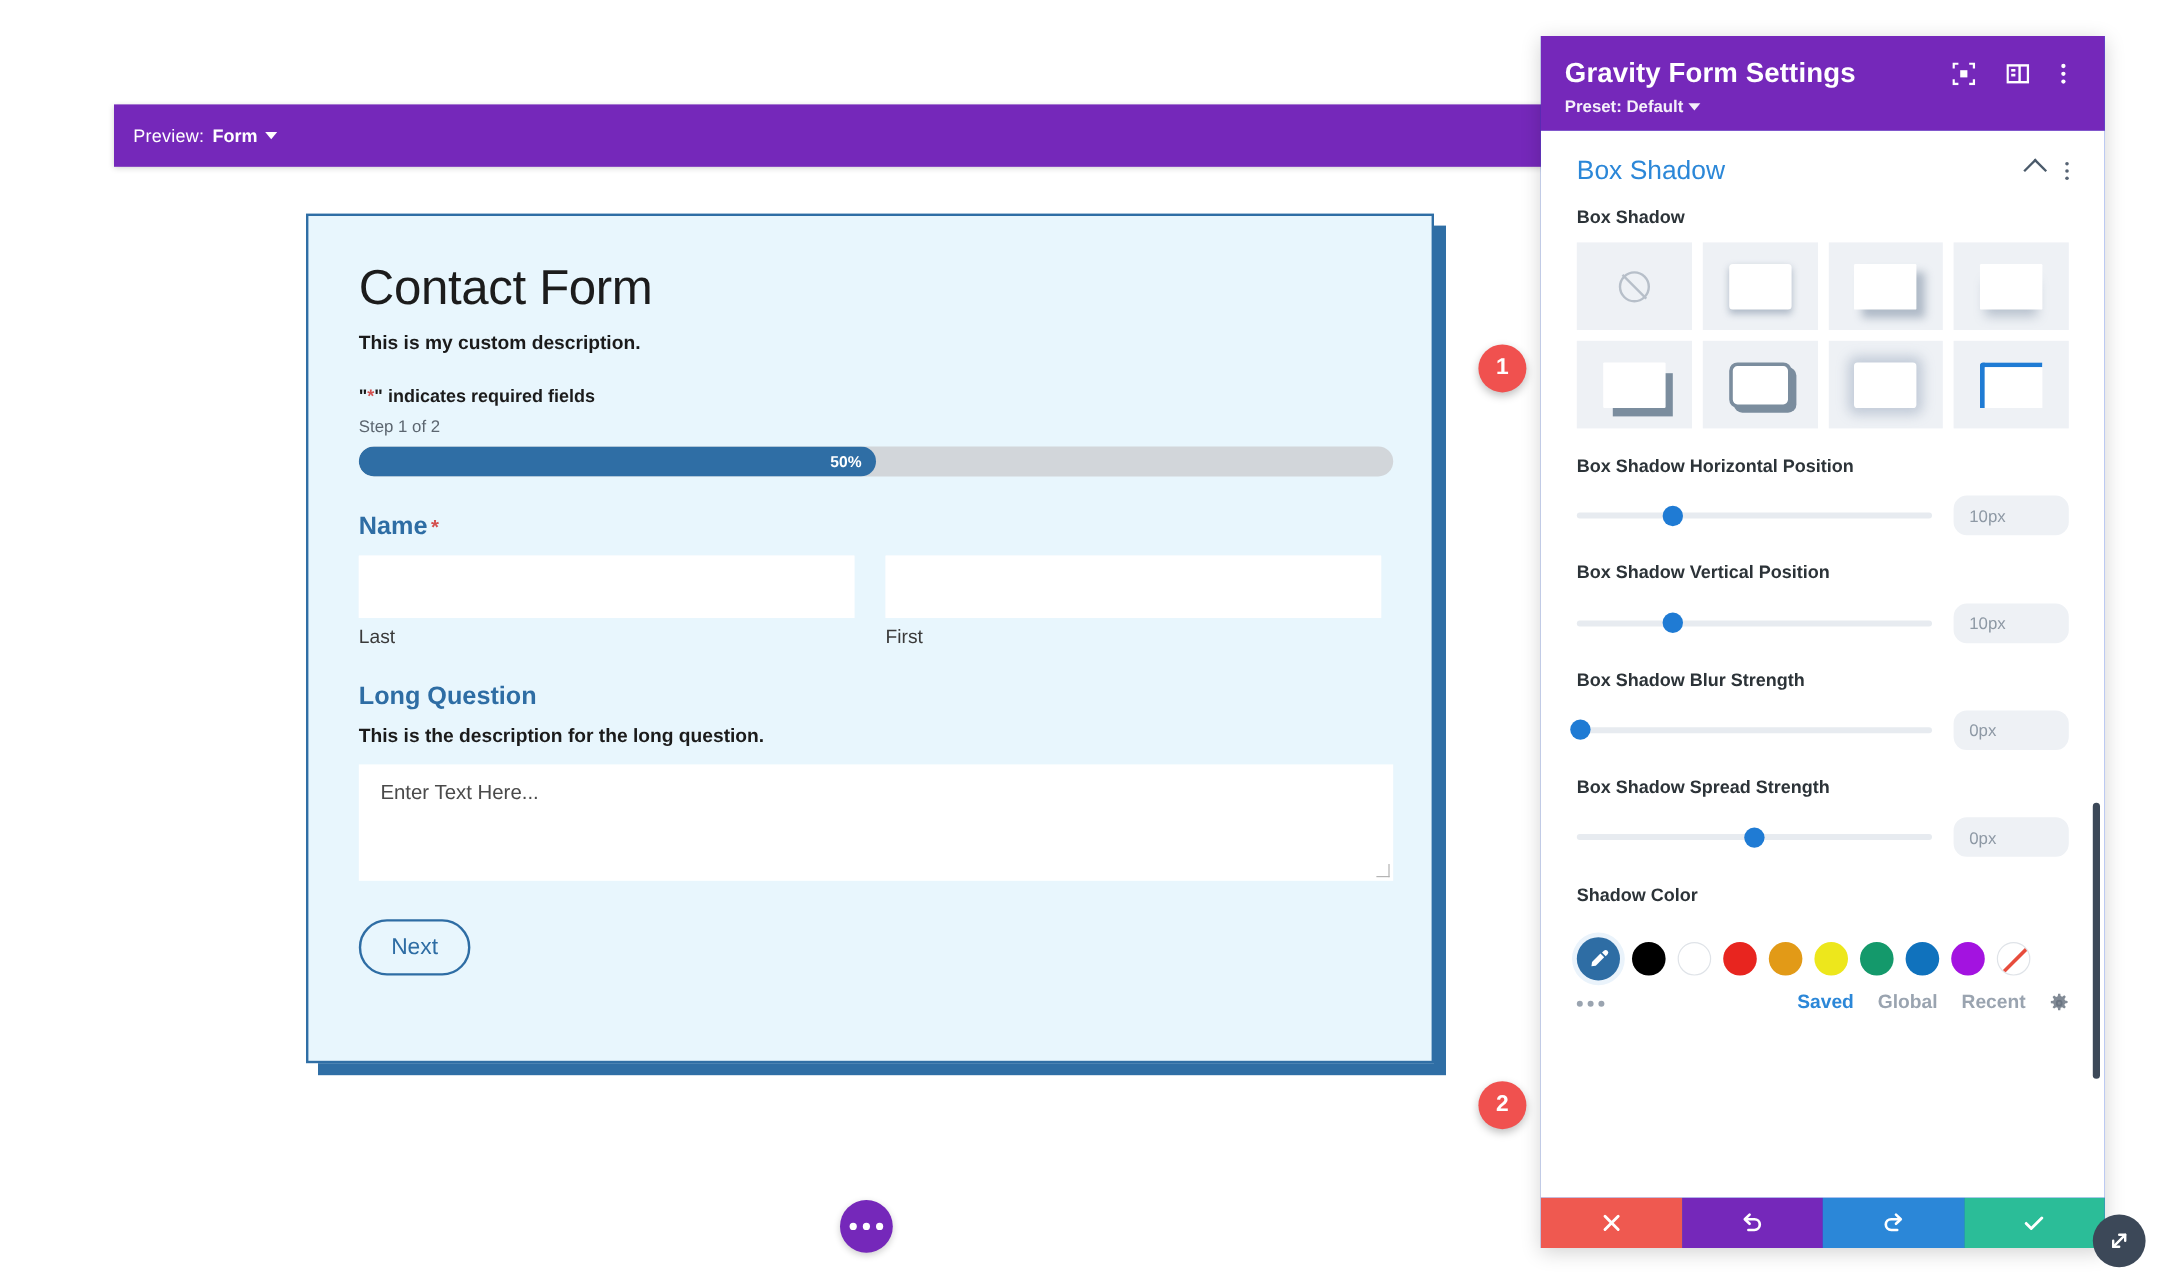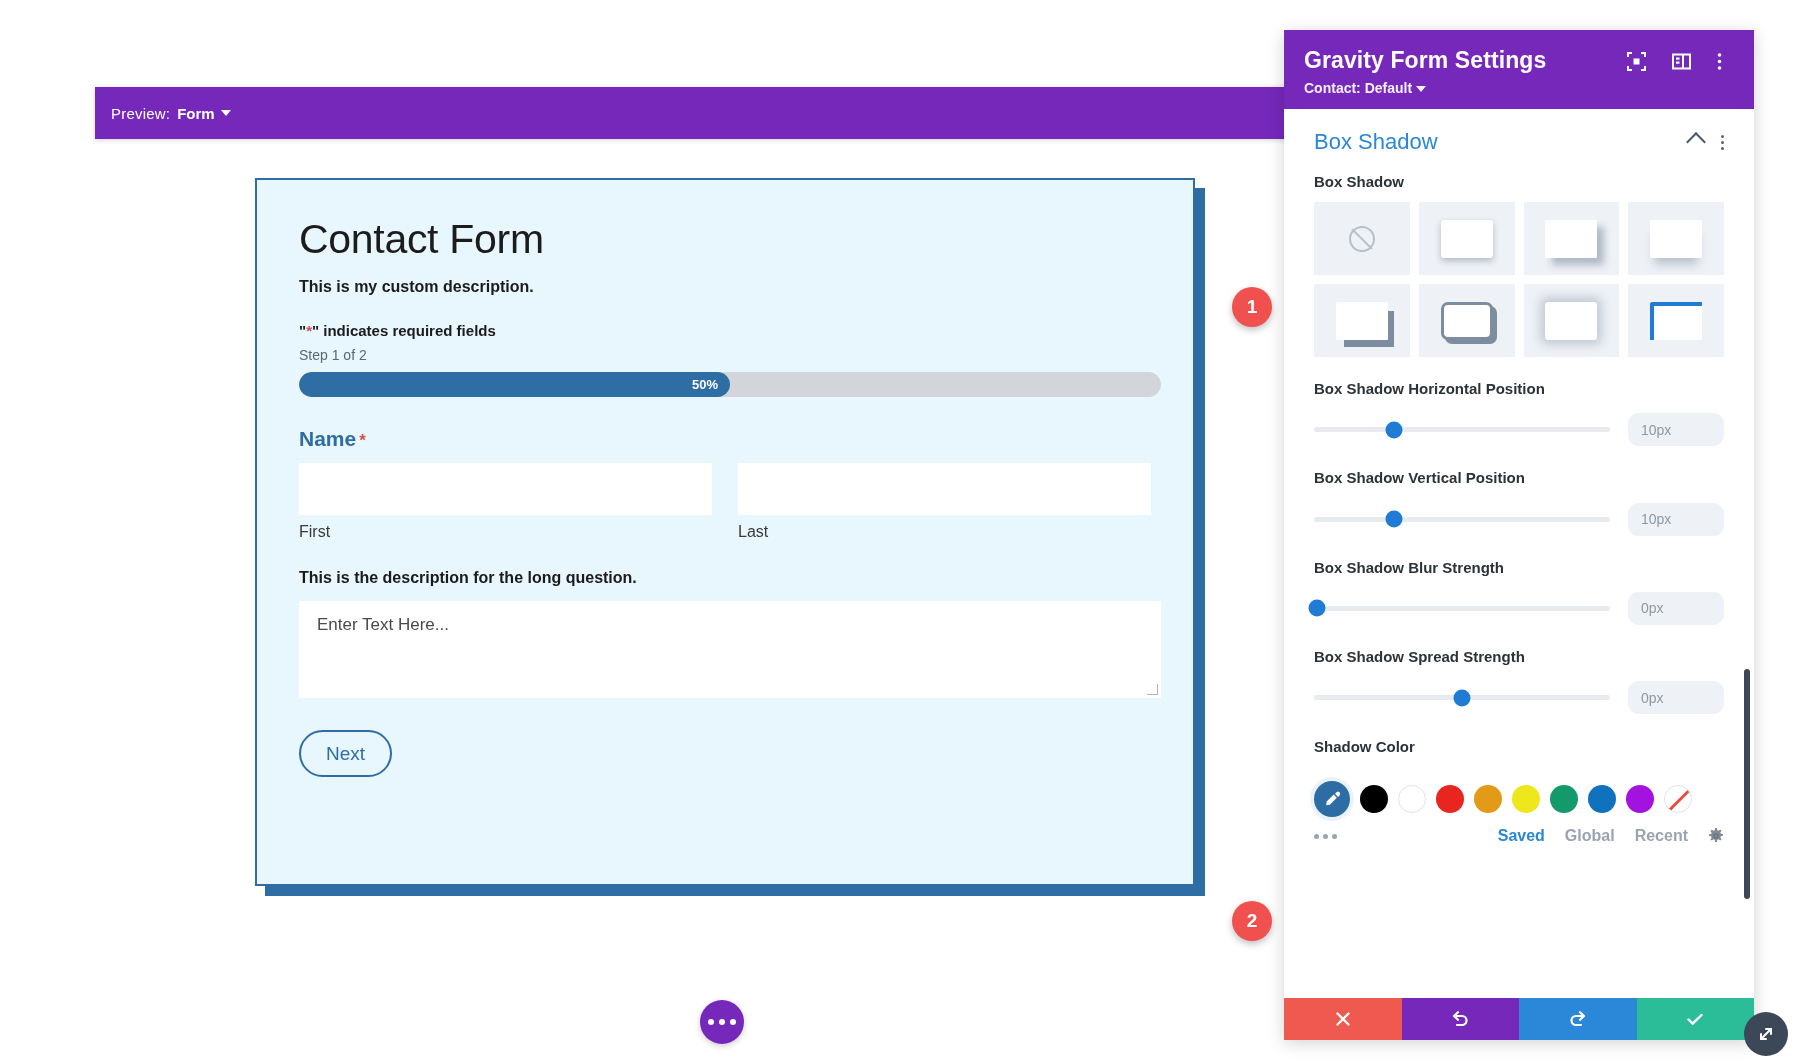--- a/index.html
+++ b/index.html
@@ -322,29 +322,30 @@
         <span>50%</span>
       </div>
     </div>
 
     <div class="field-label">
       <span>Name</span><span class="star">*</span>
     </div>
     <div class="name-row">
       <div class="name-col">
         <input class="text-input" type="text" style="">
-        <div class="sub-label">First</div>
+        <div class="sub-label">Last</div>
       </div>
       <div class="name-col">
         <input class="text-input" type="text" style="">
-        <div class="sub-label">Last</div>
+        <div class="sub-label">First</div>
       </div>
     </div>
 
     <div class="lq-block">
+      <div class="field-label">Long Question</div>
       <div class="lq-desc">This is the description for the long question.</div>
       <div class="textarea-box">
         <span>Enter Text Here...</span>
         <span class="ta-grip"></span>
       </div>
     </div>
 
     <button class="next-btn">Next</button>
   </div>
 
@@ -352,21 +353,21 @@
     <i></i>
     <i></i>
     <i></i>
   </div>
 
   <div class="panel">
 
     <div class="panel-header">
       <div class="panel-title">Gravity Form Settings</div>
       <div class="panel-preset">
-        <span>Contact: Default</span><span class="pv-caret"></span>
+        <span>Preset: Default</span><span class="pv-caret"></span>
       </div>
       <div class="header-icons">
         <span class="hicon">
           <svg width="19" height="19" viewBox="0 0 19 19">
             <path d="M1 5V1h4M14 1h4v4M18 14v4h-4M5 18H1v-4" stroke="#fff" stroke-width="2" fill="none"></path>
             <rect x="6.5" y="6.5" width="6" height="6" fill="#fff"></rect>
           </svg>
         </span>
         <span class="hicon">
           <svg width="19" height="19" viewBox="0 0 19 19">

